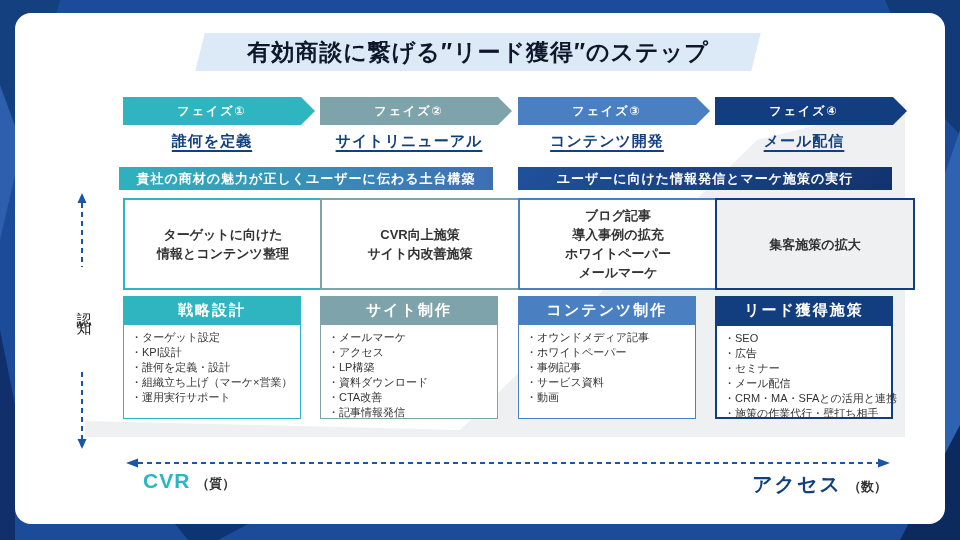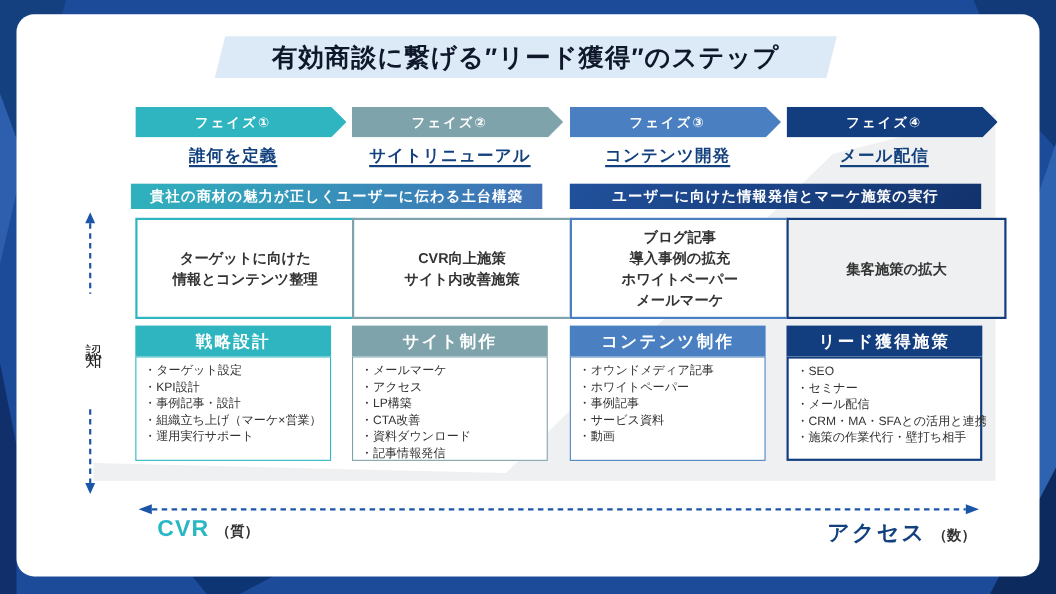--- a/index.html
+++ b/index.html
@@ -104,38 +104,38 @@
 
   <div class="col col1" style="--accent: #2eb5bf;">
     <div class="phase-arrow">フェイズ①</div>
     <div class="phase-heading">誰何を定義</div>
     <div class="summary-box">ターゲットに向けた
 情報とコンテンツ整理</div>
     <div class="section-header">戦略設計</div>
     <div class="list-box">
         <div class="li">・ターゲット設定</div>
         <div class="li">・KPI設計</div>
-        <div class="li">・事例記事・設計</div>
+        <div class="li">・誰何を定義・設計</div>
         <div class="li">・組織立ち上げ（マーケ×営業）</div>
         <div class="li">・運用実行サポート</div>
       </div>
   </div>
 
   <div class="col col2" style="--accent: #7fa3ab;">
     <div class="phase-arrow">フェイズ②</div>
     <div class="phase-heading">サイトリニューアル</div>
     <div class="summary-box">CVR向上施策
 サイト内改善施策</div>
     <div class="section-header">サイト制作</div>
     <div class="list-box">
         <div class="li">・メールマーケ</div>
         <div class="li">・アクセス</div>
         <div class="li">・LP構築</div>
+        <div class="li">・資料ダウンロード</div>
         <div class="li">・CTA改善</div>
-        <div class="li">・資料ダウンロード</div>
         <div class="li">・記事情報発信</div>
       </div>
   </div>
 
   <div class="col col3" style="--accent: #4a80c2;">
     <div class="phase-arrow">フェイズ③</div>
     <div class="phase-heading">コンテンツ開発</div>
     <div class="summary-box">ブログ記事
 導入事例の拡充
 ホワイトペーパー
@@ -150,20 +150,21 @@
       </div>
   </div>
 
   <div class="col col4" style="--accent: #123d7e;">
     <div class="phase-arrow">フェイズ④</div>
     <div class="phase-heading">メール配信</div>
     <div class="summary-box">集客施策の拡大</div>
     <div class="section-header">リード獲得施策</div>
     <div class="list-box">
         <div class="li">・SEO</div>
+        <div class="li">・広告</div>
         <div class="li">・セミナー</div>
         <div class="li">・メール配信</div>
         <div class="li">・CRM・MA・SFAとの活用と連携</div>
         <div class="li">・施策の作業代行・壁打ち相手</div>
       </div>
   </div>
 
   <svg class="v-axis" width="20" height="260" viewBox="0 0 20 260">
     <polygon points="10,0 5.5,10 14.5,10" fill="#1b55a8"></polygon>
     <line x1="10" y1="10" x2="10" y2="74" stroke="#1b55a8" stroke-width="2" stroke-dasharray="5 4"></line>

